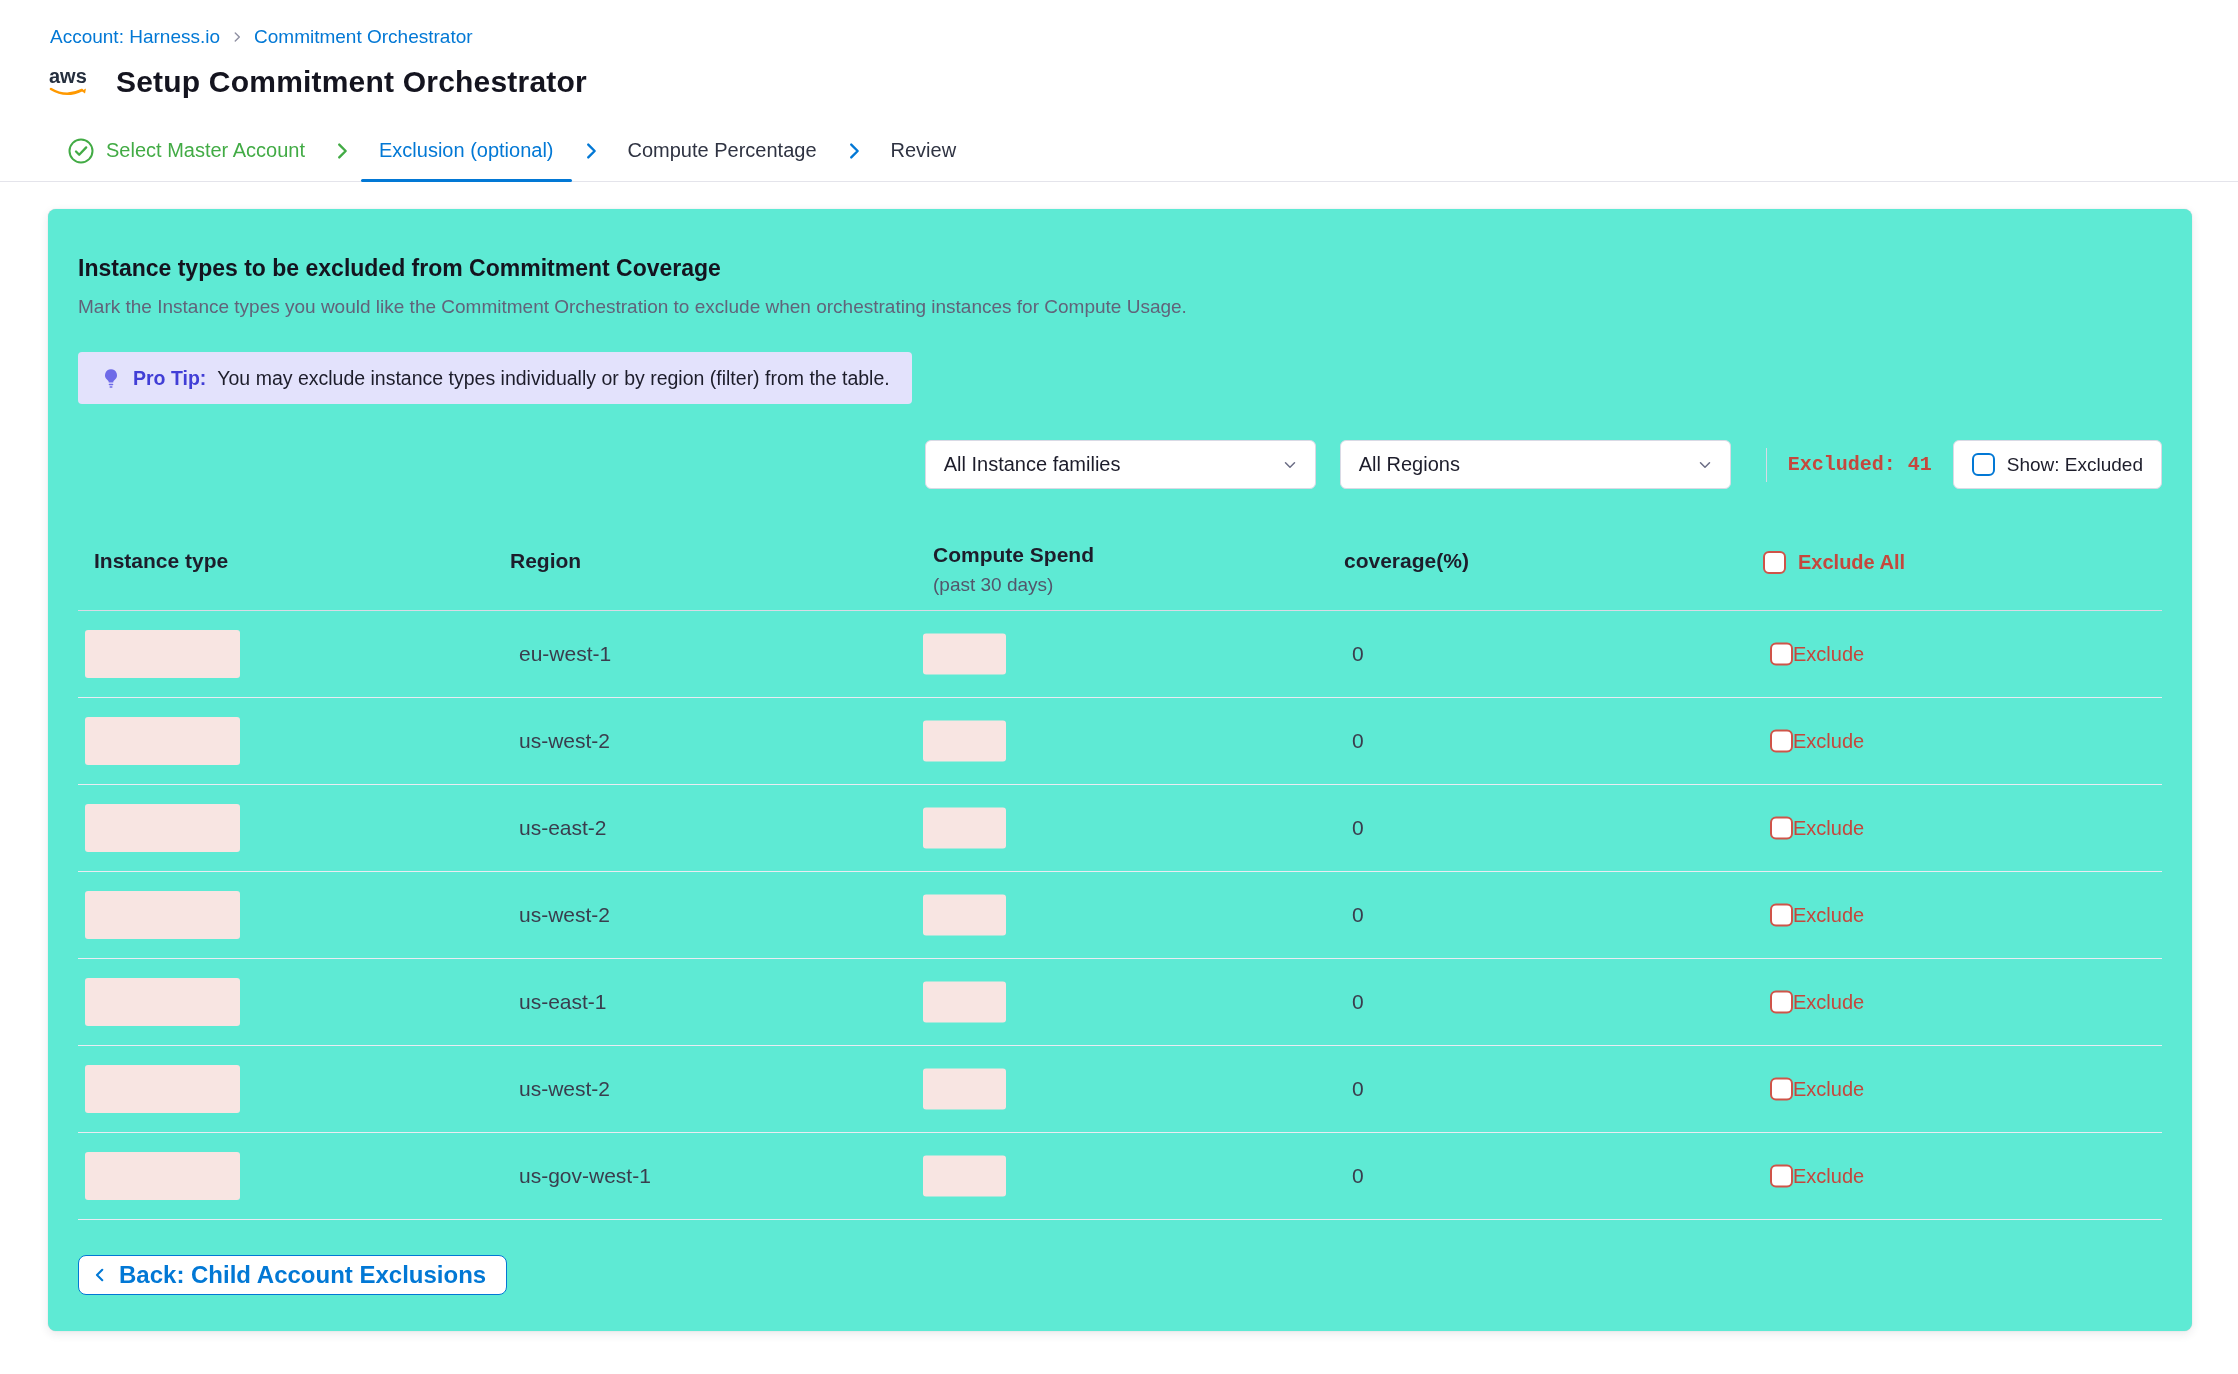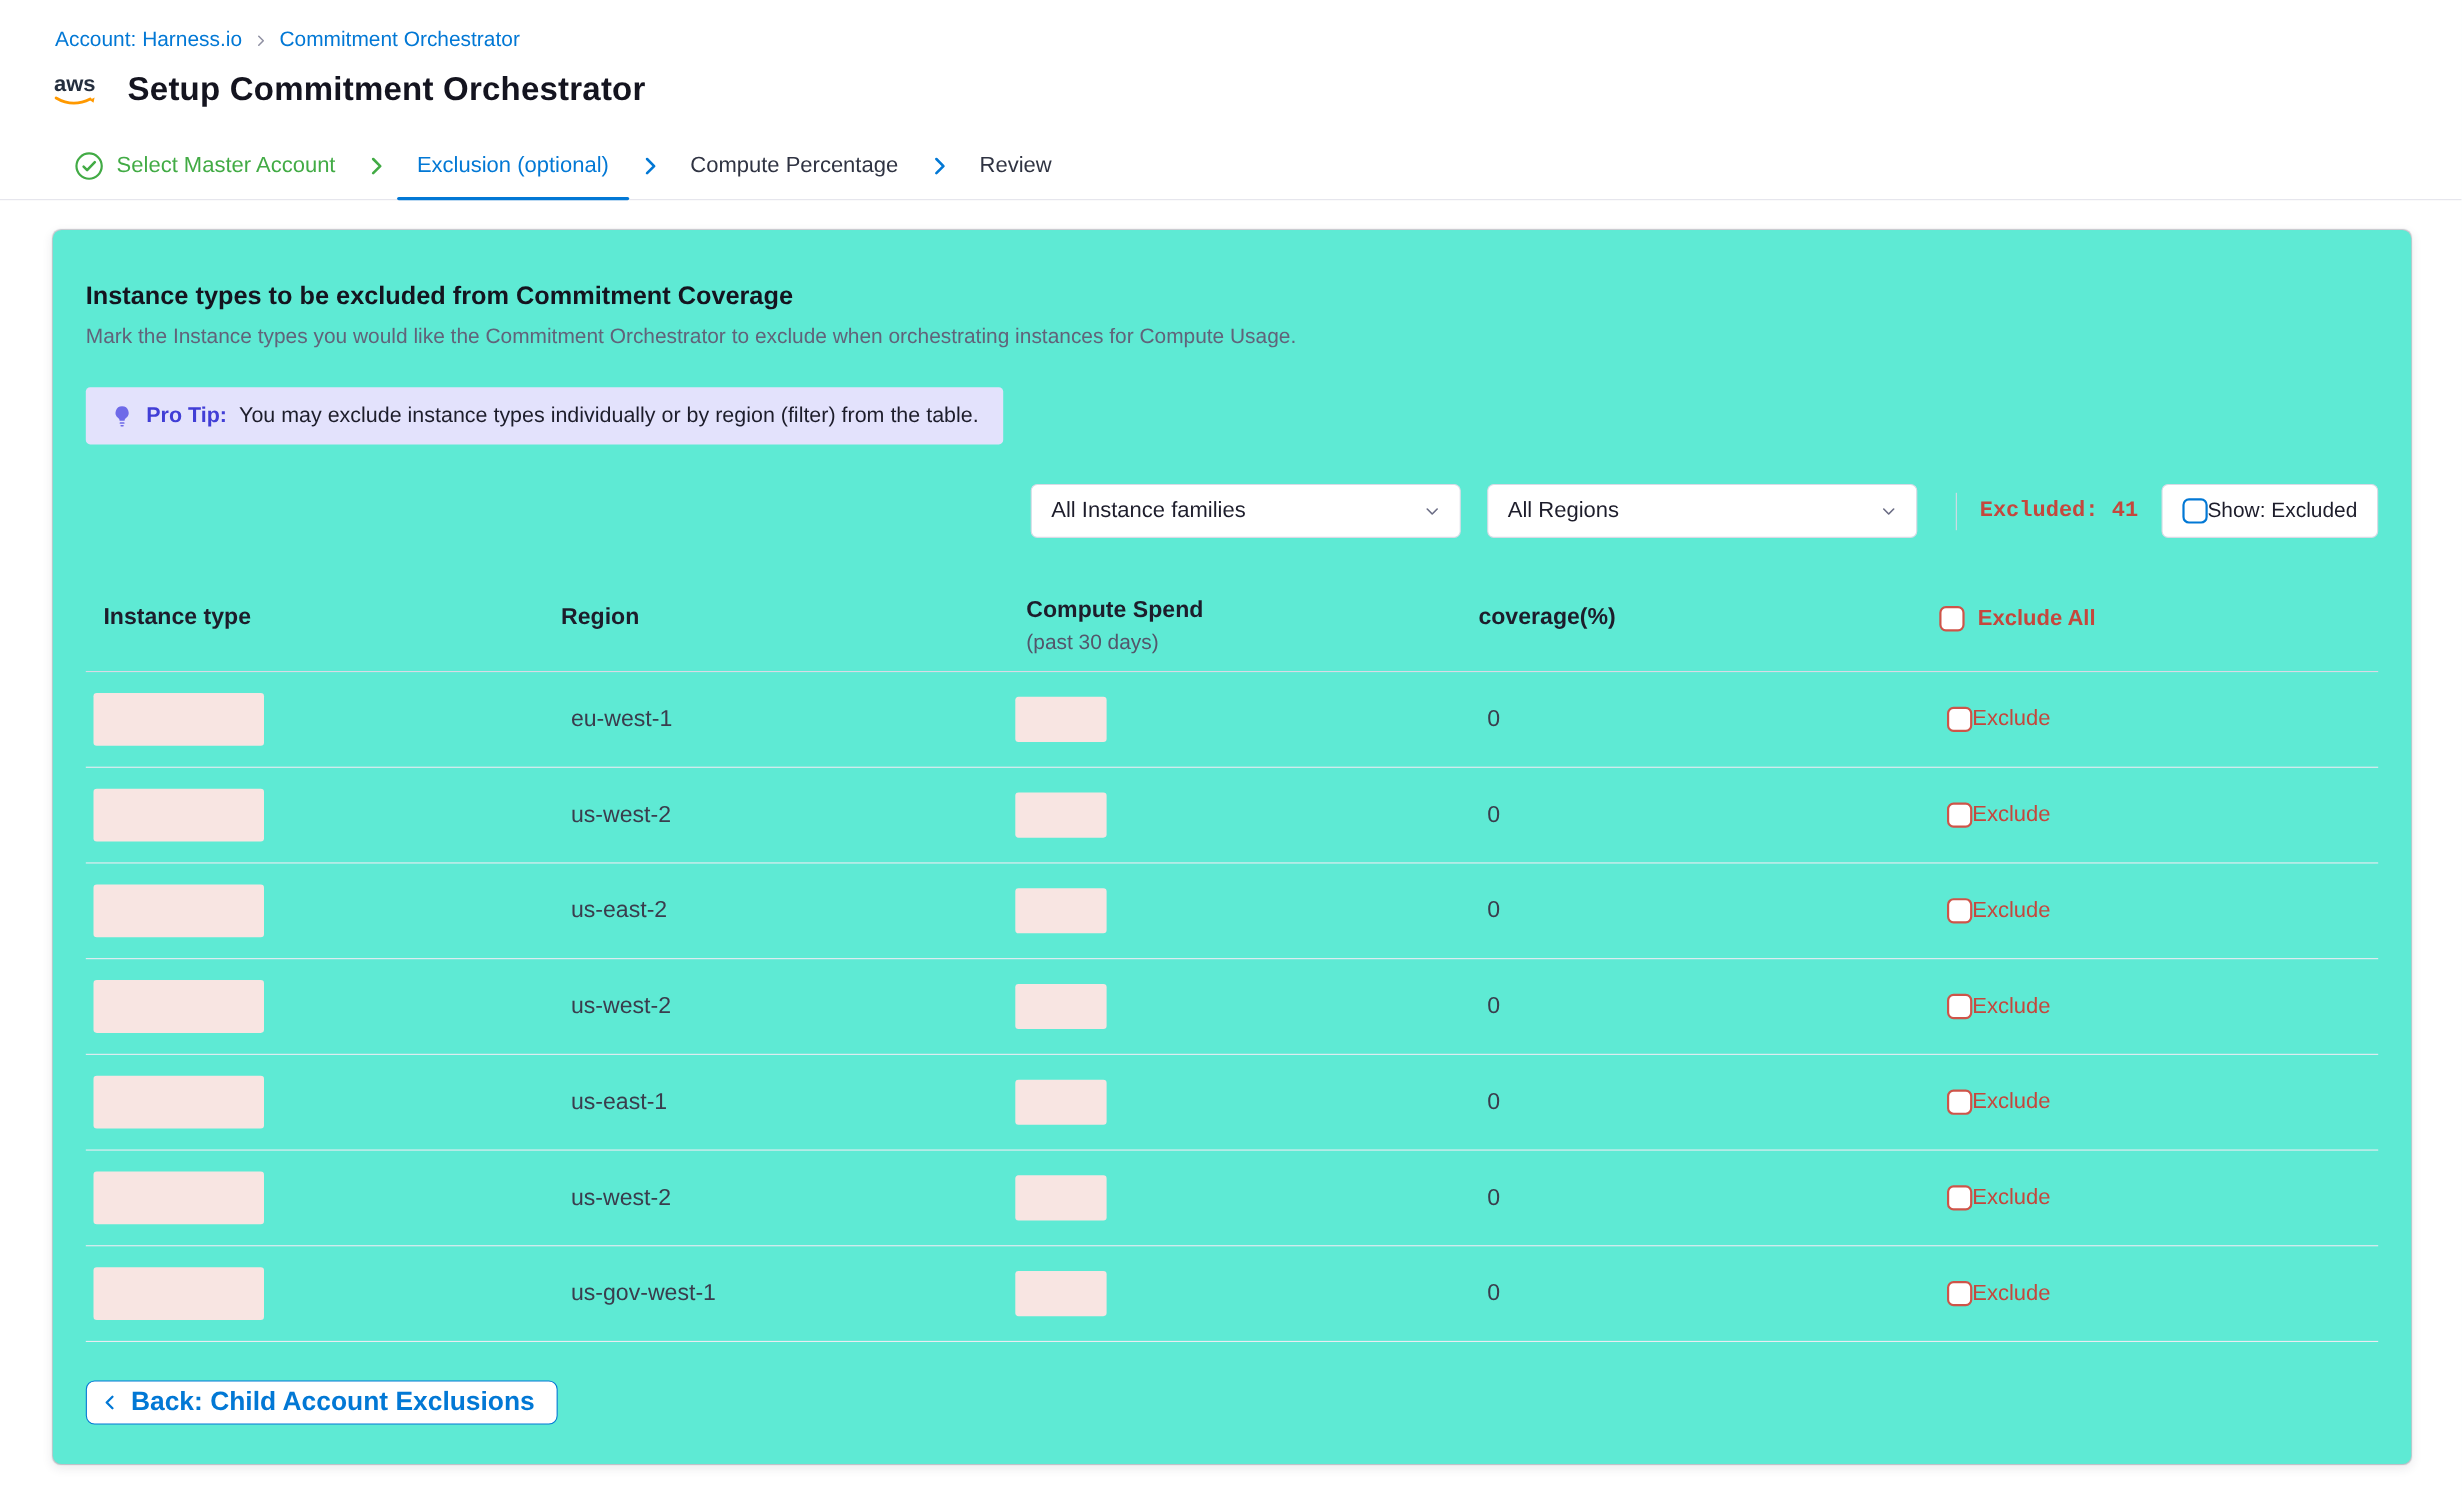--- a/index.html
+++ b/index.html
@@ -35,21 +35,21 @@
   .protip { display: inline-flex; align-items: center; gap: 11px; height: 52px; margin-top: 34px; padding: 0 22px; background: #e3e2fc; border-radius: 4px; font-size: 19.5px; color: #1d1d2b; }
   .protip-label { color: #413ed6; font-weight: 700; }
 
   
   .filters { display: flex; align-items: center; justify-content: flex-end; margin-top: 36px; }
   .select { width: 391px; height: 49px; border: 1px solid #d9dae5; border-radius: 6px; background: #fff;
             display: flex; align-items: center; justify-content: space-between; padding: 0 16px 0 18px; font-size: 20px; color: #1d1d2b; cursor: pointer; text-align: center; }
   .sel-1 { margin-right: 24px; }
   .vdivider { width: 1px; height: 34px; background: #d9dae5; margin: 0 21px 0 35px; }
   .excluded-count { color: #c5473d; font-size: 20px; font-weight: 600; margin-right: 21px; font-family: Liberation Mono, monospace; }
-  .show-excluded { height: 49px; border: 1px solid #d9dae5; border-radius: 6px; background: #fff; display: flex; align-items: center; padding: 0 18px; font-size: 19px; color: #1d1d2b; cursor: pointer; }
+  .show-excluded { height: 49px; border: 1px solid #d9dae5; border-radius: 6px; background: #fff; display: flex; align-items: center; gap: 12px; padding: 0 18px; font-size: 19px; color: #1d1d2b; cursor: pointer; }
 
   .checkbox { width: 23px; height: 23px; border-radius: 6px; background: #fff; display: inline-block; flex: none; cursor: pointer; }
   .checkbox.blue { border: 2px solid #0278d5; }
   .checkbox.red  { border: 2px solid #cf5449; }
 
   
   .thead { position: relative; height: 84px; margin-top: 38px; border-bottom: 1px solid #d9dae5; font-size: 21px; font-weight: 700; color: #1d1d2b; }
   .thead > div { position: absolute; }
   .h-instance { left: 16px;  top: 22px; }
   .h-region   { left: 432px; top: 22px; }
@@ -121,21 +121,21 @@
     <svg class="step-chev" width="22" height="22" viewBox="0 0 24 24">
         <path d="M9 5l7 7-7 7" fill="none" stroke="#0278d5" stroke-width="2.6" stroke-linecap="round" stroke-linejoin="round"></path>
       </svg>
     <div class="step upcoming">
       <span>Review</span>
     </div>
   </div>
 
   <div class="card">
     <h2>Instance types to be excluded from Commitment Coverage</h2>
-    <p class="subtitle">Mark the Instance types you would like the Commitment Orchestrator to exclude when orchestrating instances for Compute Usage.</p>
+    <p class="subtitle">Mark the Instance types you would like the Commitment Orchestration to exclude when orchestrating instances for Compute Usage.</p>
 
     <div class="protip">
       <svg width="22" height="22" viewBox="0 0 24 24" fill="#6e6ae8">
         <path d="M12 2.5a6.5 6.5 0 0 0-3.9 11.7c.8.6 1.4 1.5 1.4 2.4v.4h5v-.4c0-.9.6-1.8 1.4-2.4A6.5 6.5 0 0 0 12 2.5z"></path>
         <rect x="9.5" y="18.3" width="5" height="1.7" rx=".85"></rect>
         <rect x="10.3" y="21" width="3.4" height="1.6" rx=".8"></rect>
       </svg>
       <span class="protip-label">Pro Tip:</span>
       <span class="protip-text">You may exclude instance types individually or by region (filter) from the table.</span>
     </div>

